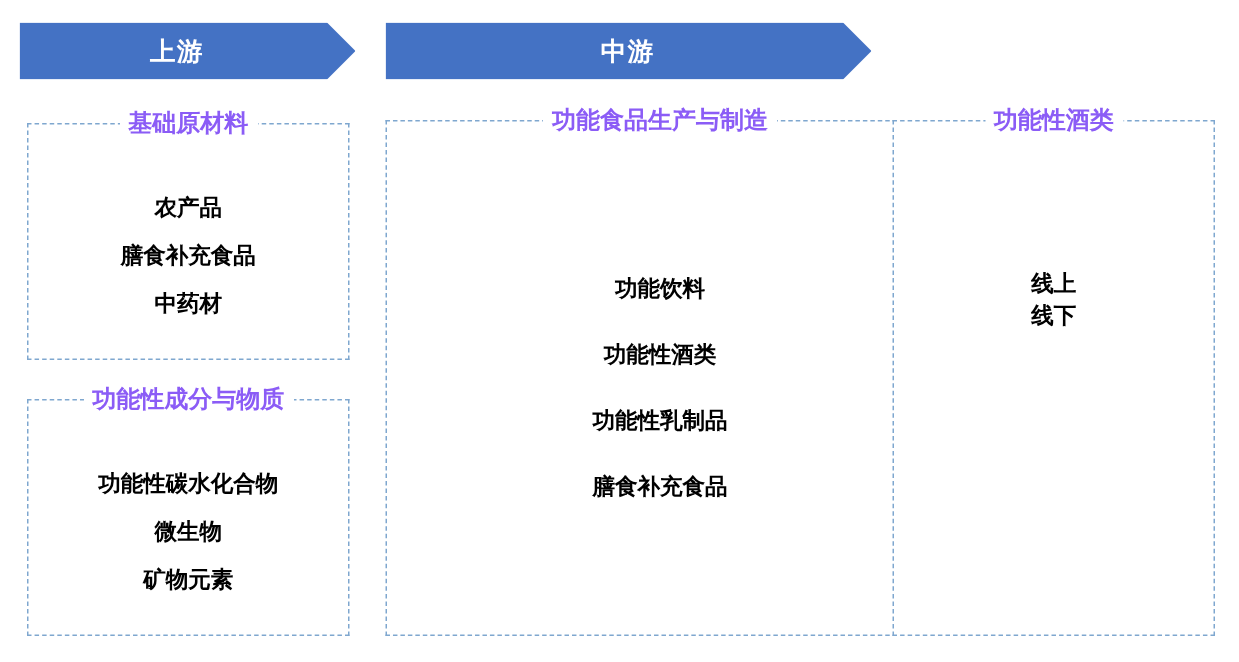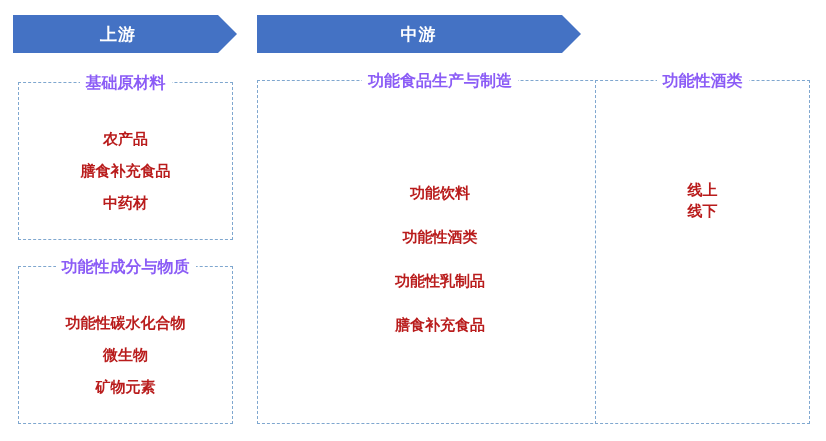--- a/index.html
+++ b/index.html
@@ -38,21 +38,21 @@
     pointer-events:none;
   }
   .dbox .box-title span{
     background:#fff;
     padding:0 6px;
   }
   .items{
     display:flex;flex-direction:column;align-items:center;
   }
   .item{
-    font-size:15px;font-weight:700;color:#b91c1c;
+    font-size:15px;font-weight:700;color:#000000;
     line-height:21px;white-space:nowrap;
   }
   
   #arrow-up{left:13px;width:224px;}
   #arrow-mid{left:257px;width:311px;padding-left:13px;}
   #arrow-down{left:592px;width:220px;}
   #box-raw{left:18px;top:82px;width:215px;height:158px;}
   #box-raw .items{padding-top:45px;gap:11px;}
   #box-func{left:18px;top:266px;width:215px;height:158px;}
   #box-func .items{padding-top:45px;gap:11px;}

